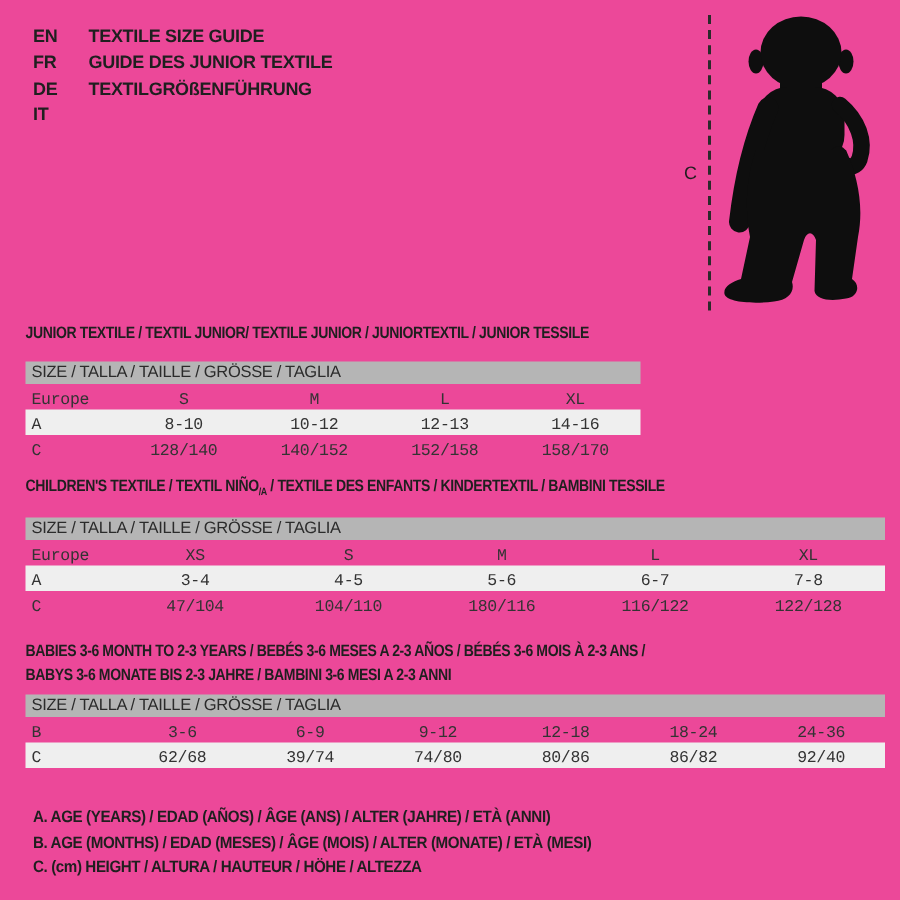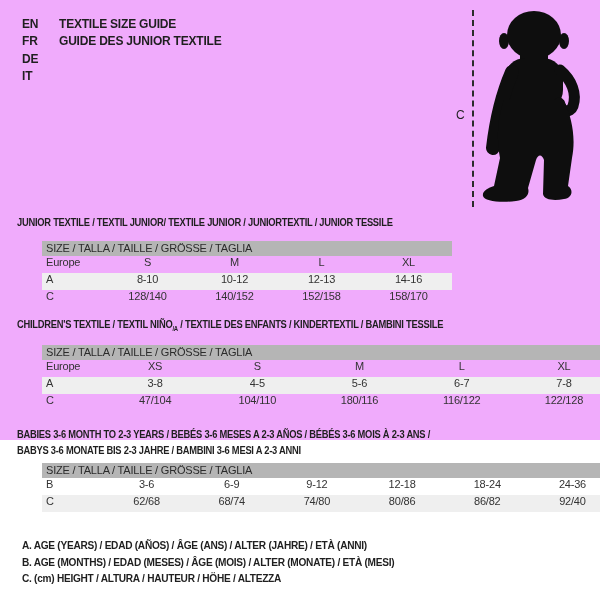--- a/index.html
+++ b/index.html
@@ -1,21 +1,21 @@
 <!DOCTYPE html>
 <html><head>
 <meta charset="utf-8">
 <style>
   html,body{margin:0;padding:0;}
   body{
     width:600px;height:600px;background:#ffffff;
     font-family:"Liberation Sans", sans-serif;
     color:#1f1f1f; letter-spacing:-0.2px; overflow:hidden;
   }
-  .page{position:relative;width:600px;height:440px;background:#f0abfc;}
+  .page{position:relative;width:600px;height:600px;background:#ec4899;}
 
   
   .langs{position:absolute;top:15px;left:22px;}
   .lang-row{display:flex;height:17.5px;align-items:center;font-weight:bold;font-size:12px;}
   .lang-code{width:37px;}
   .lang-label{white-space:nowrap;text-align:right;}
 
   
   .dash-line{position:absolute;left:472px;top:10px;height:197px;width:0;border-left:2px dashed #2b2b2b;}
   .c-label{position:absolute;left:456px;top:108px;font-size:12px;}
@@ -23,26 +23,26 @@
 
   
   .tbl-title{position:absolute;left:17px;font-weight:bold;font-size:11px;white-space:nowrap;
              transform:scaleX(0.85);transform-origin:0 50%;letter-spacing:-0.3px;}
   .title1{top:216px;}
   .title2{top:318px;}
   .title3{top:426px;line-height:16px;}
   .sub{font-size:7px;vertical-align:sub;}
 
   
-  .tbl{position:absolute;left:17px;font-size:11px;color:#333;margin-left:25px;}
+  .tbl{position:absolute;left:17px;font-size:11px;color:#333;}
   .t1{top:241px;width:410px;}
   .t2{top:345px;width:573px;}
   .t3{top:463px;width:573px;}
   .size-bar{height:15px;background:#b5b5b5;line-height:15px;padding-left:4px;color:#2b2b2b;}
-  .trow{display:flex;height:17px;align-items:flex-start;}
+  .trow{display:flex;height:17px;align-items:flex-end;font-family:Liberation Mono, monospace;}
   .trow.alt{background:#efefef;}
   .lbl{width:58px;padding-left:4px;}
   .cell{flex:1;text-align:center;}
 
   
   .footnotes{position:absolute;top:537px;left:22px;font-weight:bold;font-size:11px;
              line-height:16.5px;white-space:nowrap;
              transform:scaleX(0.92);transform-origin:0 0;letter-spacing:-0.3px;}
 </style>
 </head>
@@ -54,20 +54,21 @@
     <div class="lang-row">
       <span class="lang-code">EN</span>
       <span class="lang-label">TEXTILE SIZE GUIDE</span>
     </div>
     <div class="lang-row">
       <span class="lang-code">FR</span>
       <span class="lang-label">GUIDE DES JUNIOR TEXTILE</span>
     </div>
     <div class="lang-row">
       <span class="lang-code">DE</span>
+      <span class="lang-label">TEXTILGRÖßENFÜHRUNG</span>
     </div>
     <div class="lang-row">
       <span class="lang-code">IT</span>
     </div>
   </div>
 
   <div>
     <span class="c-label">C</span>
     <div class="dash-line"></div>
     <svg class="baby-svg" width="107" height="195" viewBox="0 0 105 195">
@@ -130,21 +131,21 @@
     <div class="trow">
       <span class="lbl">Europe</span>
       <span class="cell">XS</span>
       <span class="cell">S</span>
       <span class="cell">M</span>
       <span class="cell">L</span>
       <span class="cell">XL</span>
     </div>
     <div class="trow alt">
       <span class="lbl">A</span>
-      <span class="cell">3-8</span>
+      <span class="cell">3-4</span>
       <span class="cell">4-5</span>
       <span class="cell">5-6</span>
       <span class="cell">6-7</span>
       <span class="cell">7-8</span>
     </div>
     <div class="trow">
       <span class="lbl">C</span>
       <span class="cell">47/104</span>
       <span class="cell">104/110</span>
       <span class="cell">180/116</span>
@@ -164,21 +165,21 @@
       <span class="cell">3-6</span>
       <span class="cell">6-9</span>
       <span class="cell">9-12</span>
       <span class="cell">12-18</span>
       <span class="cell">18-24</span>
       <span class="cell">24-36</span>
     </div>
     <div class="trow alt">
       <span class="lbl">C</span>
       <span class="cell">62/68</span>
-      <span class="cell">68/74</span>
+      <span class="cell">39/74</span>
       <span class="cell">74/80</span>
       <span class="cell">80/86</span>
       <span class="cell">86/82</span>
       <span class="cell">92/40</span>
     </div>
   </div>
 
   <div class="footnotes">
     <div>A. AGE (YEARS) / EDAD (AÑOS) / ÂGE (ANS) / ALTER (JAHRE) / ETÀ (ANNI)</div>
     <div>B. AGE (MONTHS) / EDAD (MESES) / ÂGE (MOIS) / ALTER (MONATE) / ETÀ (MESI)</div>

